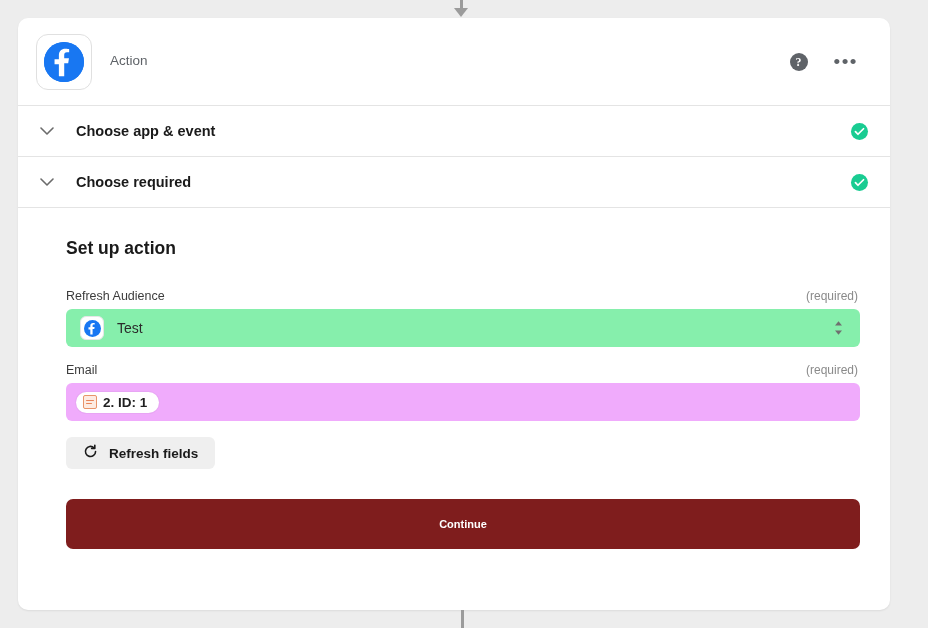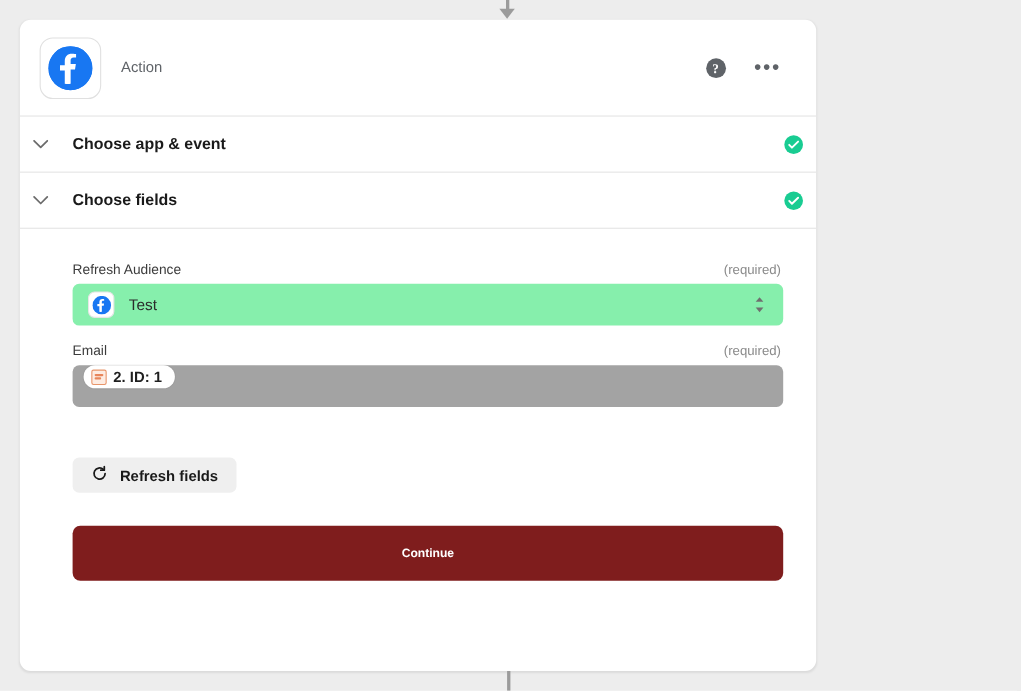--- a/index.html
+++ b/index.html
@@ -48,21 +48,21 @@
     width: 3px;
     height: 18px;
     background: #9b9b9b;
   }
 
   
   .card {
     position: absolute;
     left: 18px;
     top: 18px;
-    width: 724px;
+    width: 872px;
     height: 592px;
     background: #ffffff;
     border-radius: 10px;
     box-shadow: 0 1px 2px rgba(0,0,0,0.08);
     overflow: hidden;
   }
 
   
   .card-header {
     display: flex;
@@ -140,21 +140,21 @@
     height: 18px;
     display: flex;
     align-items: center;
   }
 
   
   .collapse-row {
     display: flex;
     align-items: center;
     height: 51px;
-    padding: 0 8px;
+    padding: 0 18px;
     border-bottom: 1px solid #e4e4e4;
     box-sizing: border-box;
     cursor: pointer;
   }
   .chev {
     width: 22px;
     flex: 0 0 auto;
     display: flex;
     align-items: center;
     justify-content: center;
@@ -242,25 +242,25 @@
     flex: 0 0 auto;
     color: #6f6f6f;
     display: flex;
     flex-direction: column;
     align-items: center;
     line-height: 0;
     margin-right: 2px;
   }
 
   .token-field {
-    background: #a3a3a3;
+    background: #f0abfc;
     border-radius: 6px;
     min-height: 38px;
     display: flex;
-    align-items: flex-start;
+    align-items: center;
     padding: 0 10px;
     box-sizing: border-box;
     cursor: text;
   }
   .token {
     display: inline-flex;
     align-items: center;
     gap: 6px;
     background: #ffffff;
     border-radius: 14px;
@@ -291,21 +291,20 @@
   .token-icon i:nth-child(2) { width: 70%; }
   .token-text {
     font-size: 13.5px;
     font-weight: bold;
     color: #1f1f1f;
     white-space: nowrap;
   }
 
   
   .refresh-btn {
-    margin-top: 30px;
     display: inline-flex;
     align-items: center;
     gap: 11px;
     background: #efefef;
     border: none;
     border-radius: 6px;
     height: 32px;
     padding: 0 17px;
     cursor: pointer;
     font-family: "Liberation Sans", sans-serif;
@@ -371,29 +370,30 @@
       </svg>
     </span>
   </div>
 
   <div class="collapse-row">
     <span class="chev">
       <svg width="14" height="9" viewBox="0 0 14 9" aria-hidden="true">
         <path d="M1 1l6 6 6-6" fill="none" stroke="#6b6b6b" stroke-width="1.6" stroke-linecap="round" stroke-linejoin="round"></path>
       </svg>
     </span>
-    <span class="collapse-label">Choose fields</span>
+    <span class="collapse-label">Choose required</span>
     <span class="check-badge">
       <svg width="11" height="11" viewBox="0 0 12 12" aria-hidden="true">
         <path d="M1.6 6.2l2.7 2.8L10.4 3" fill="none" stroke="#ffffff" stroke-width="1.9" stroke-linecap="round" stroke-linejoin="round"></path>
       </svg>
     </span>
   </div>
 
   <div class="card-body">
+    <h2 class="section-title">Set up action</h2>
 
     
     <div class="field-block">
       <div class="field-label-row">
         <span class="field-label">Refresh Audience</span>
         <span class="field-required">(required)</span>
       </div>
       <div class="field-control">
         <span class="select-value">
           <span class="mini-app-icon">

